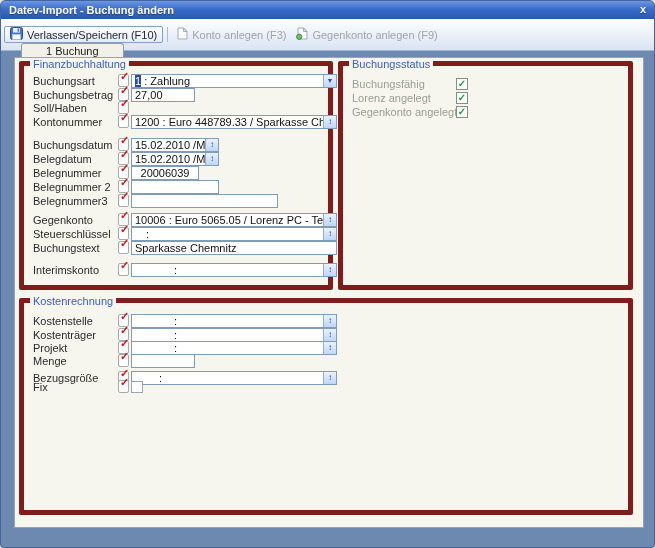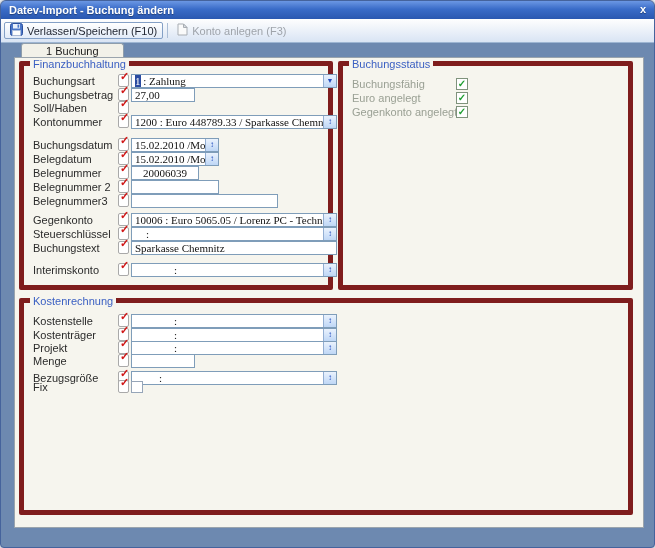--- a/index.html
+++ b/index.html
@@ -8,21 +8,21 @@
     font-size:11px;background:#6d89b0;border:1px solid #45639c;border-radius:6px 6px 4px 4px;
     overflow:hidden;box-shadow:0 0 0 1px #c9ced6;}
   
   .titlebar{position:absolute;top:0;left:0;right:0;height:18px;
     background:linear-gradient(#6b97e4 0%,#3a6cc8 45%,#2a58b0 100%);
     color:#fff;font-weight:bold;line-height:18px;padding-left:8px;
     text-shadow:0 1px 1px rgba(0,0,0,.35);}
   .close{position:absolute;top:0px;right:8px;height:18px;line-height:17px;color:#fff;
     font-weight:bold;font-size:11px;cursor:default;}
   
-  .toolbar{position:absolute;top:18px;left:0;right:0;height:24px;
+  .toolbar{position:absolute;top:18px;left:0;right:0;height:32px;
     background:linear-gradient(#fefefe,#d9e4f4);border-bottom:1px solid #9db5d2;
     display:flex;align-items:center;padding:0 3px;}
   .tbtn{display:flex;align-items:center;gap:4px;height:17px;padding:0 5px;color:#1f2430;white-space:nowrap;}
   .tbtn.enabled{border:1px solid #84a0c6;border-radius:2px;background:linear-gradient(#ffffff,#e2ebf8);}
   .tbtn.disabled{color:#9fa4ab;}
   .tsep{width:1px;height:15px;background:#aabdd6;margin:0 4px;}
   
   .content{position:absolute;top:38px;left:0;right:0;bottom:0;}
   .tab{position:absolute;left:20px;top:4px;height:15px;padding:0 24px;background:#f2f1e9;
     border:1px solid #8e9dab;border-bottom:none;border-radius:3px 3px 0 0;line-height:14px;color:#1c1c1c;}
@@ -34,21 +34,21 @@
   
   .row{position:absolute;left:0;right:0;height:15px;}
   .lbl{position:absolute;left:9px;top:1px;color:#2b2b2b;white-space:nowrap;}
   .status .lbl{color:#9aa094;}
   .ric{position:absolute;left:94px;top:0px;width:11px;height:13px;background:#fff;
     border:1px solid #a9a9a9;border-radius:2px;}
   .ric i{position:absolute;left:1px;top:-4px;font-style:normal;color:#d01818;
     font-size:11px;font-weight:bold;line-height:11px;}
   .fld{position:absolute;left:107px;top:0;height:14px;border:1px solid #7f9db9;background:#fff;
     display:flex;align-items:center;overflow:hidden;}
-  .val{flex:1;padding:0 3px;white-space:pre;overflow:hidden;color:#111;line-height:12px;font-family:Liberation Serif, serif;}
+  .val{flex:1;padding:0 3px;white-space:pre;overflow:hidden;color:#111;line-height:12px;}
   .center .val{text-align:center;}
   .right .val{}
   .pad-s .val{padding-left:14px;}
   .pad-m .val{padding-left:27px;}
   .pad-l .val{padding-left:42px;}
   .btn{width:13px;align-self:stretch;background:linear-gradient(#eaf2fd,#bfd7f6);
     border-left:1px solid #93aed2;display:flex;align-items:center;justify-content:center;
     color:#2750c0;flex:none;}
   .btn i{font-style:normal;font-size:8px;line-height:8px;}
   .btn.arrow i{font-size:7px;}
@@ -79,20 +79,28 @@
       <span>Verlassen/Speichern (F10)</span>
     </div>
     <div class="tsep"></div>
     <div class="tbtn disabled">
       <span><svg width="11" height="13" viewBox="0 0 11 13">
             <path d="M1 1 h5.5 l3.5 3.5 V12 H1 Z" fill="#fafafa" stroke="#a8adb3"></path>
             <path d="M6.5 1 l3.5 3.5 H6.5 Z" fill="#dde2e7" stroke="#a8adb3"></path>
           </svg></span>
       <span>Konto anlegen (F3)</span>
     </div>
+    <div class="tbtn disabled">
+      <span><svg width="12" height="13" viewBox="0 0 12 13">
+            <path d="M2 1 h5.5 l3.5 3.5 V12 H2 Z" fill="#fafafa" stroke="#a8adb3"></path>
+            <path d="M7.5 1 l3.5 3.5 H7.5 Z" fill="#dde2e7" stroke="#a8adb3"></path>
+            <circle cx="3.2" cy="9.8" r="2.6" fill="#6cc06c" stroke="#3f8a42"></circle>
+          </svg></span>
+      <span>Gegenkonto anlegen (F9)</span>
+    </div>
   </div>
 
   <div class="content">
     <div class="tab">1 Buchung</div>
 
     <div class="page">
 
       <div class="group" style="left:4px;top:3px;width:314px;height:229px">
         <span class="gtitle">Finanzbuchhaltung</span>
 
@@ -246,21 +254,21 @@
       </div>
 
       <div class="group status" style="left:323px;top:3px;width:295px;height:229px">
         <span class="gtitle">Buchungsstatus</span>
 
         <div class="row" style="top:11px">
           <span class="lbl">Buchungsfähig</span>
           <span class="gchk"><i>✓</i></span>
         </div>
         <div class="row" style="top:25px">
-          <span class="lbl">Euro angelegt</span>
+          <span class="lbl">Lorenz angelegt</span>
           <span class="gchk"><i>✓</i></span>
         </div>
         <div class="row" style="top:39px">
           <span class="lbl">Gegenkonto angelegt</span>
           <span class="gchk"><i>✓</i></span>
         </div>
       </div>
 
       <div class="group" style="left:4px;top:240px;width:614px;height:217px">
         <span class="gtitle">Kostenrechnung</span>

